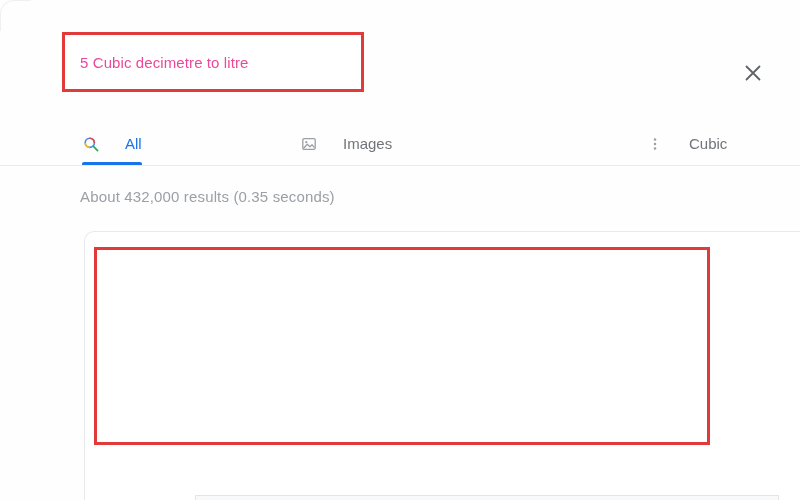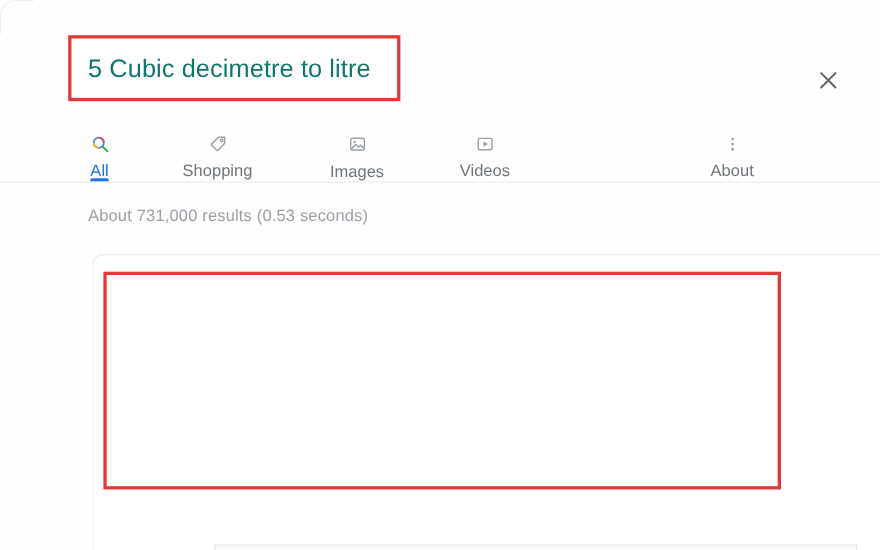--- a/index.html
+++ b/index.html
@@ -41,22 +41,22 @@
     position: absolute;
     left: 62px; top: 14px;
     width: 302px; height: 60px;
     background: #ffffff;
     display: flex;
     align-items: center;
     padding-left: 18px;
     box-sizing: border-box;
   }
   .search-text {
-    font-size: 23px;
-    color: #0f766e;
+    font-size: 15px;
+    color: #ec4899;
     letter-spacing: .1px;
     white-space: nowrap;
   }
   .hl-red {
     position: absolute;
     border: 3px solid #e03a3a;
     box-sizing: border-box;
     pointer-events: none;
   }
   .hl-search {
@@ -85,26 +85,25 @@
     left: 0; top: 43px;
     width: 800px; height: 1px;
     background: #ebebeb;
   }
   .tab {
     position: absolute;
     top: 0;
     height: 43px;
     display: flex;
     align-items: center;
-    gap: 8px;
+    gap: 26px;
     cursor: pointer;
     font-size: 15px;
     color: #70757a;
     white-space: nowrap;
-    flex-direction: column;
   }
   .tab.active { color: #1a73e8; }
   .tab .tab-underline {
     position: absolute;
     left: 0; bottom: 0;
     height: 3px;
     width: 100%;
     background: #1a73e8;
     border-radius: 2px 2px 0 0;
   }
@@ -183,67 +182,49 @@
           <circle cx="6.8" cy="6.8" r="4.6" fill="none" stroke="#4285f4" stroke-width="1.6"></circle>
           <path d="M6.8 2.2 A4.6 4.6 0 0 1 11.4 6.8" fill="none" stroke="#ea4335" stroke-width="1.6"></path>
           <path d="M2.2 6.8 A4.6 4.6 0 0 0 6.8 11.4" fill="none" stroke="#fbbc05" stroke-width="1.6"></path>
           <path d="M10.2 10.2 L14.6 14.6" stroke="#34a853" stroke-width="1.7" stroke-linecap="round"></path>
         </svg>
       </span>
       <span>All</span>
       <span class="tab-underline"></span>
     </div>
 
-    <div class="tab" style="left:166px;">
-      <span class="tab-icon">
-        <svg width="16" height="16" viewBox="0 0 16 16" aria-hidden="true">
-          <path d="M8.6 1.8 H14.2 V7.4 L7.6 14 L2 8.4 Z" fill="none" stroke="#9aa0a6" stroke-width="1.3" stroke-linejoin="round"></path>
-          <circle cx="11.4" cy="4.6" r="1.1" fill="none" stroke="#9aa0a6" stroke-width="1.2"></circle>
-        </svg>
-      </span>
-      <span>Shopping</span>
-    </div>
 
     <div class="tab" style="left:300px;justify-content:space-between;">
       <span class="tab-icon">
         <svg width="16" height="16" viewBox="0 0 16 16" aria-hidden="true">
           <rect x="1.8" y="2.6" width="12.4" height="10.8" rx="1.3" fill="none" stroke="#9aa0a6" stroke-width="1.3"></rect>
           <circle cx="5.3" cy="6.2" r="1.1" fill="#9aa0a6"></circle>
           <path d="M2.6 12.2 L6.3 8.3 L9 10.7 L11.1 8.8 L13.4 11.6" fill="none" stroke="#9aa0a6" stroke-width="1.3" stroke-linejoin="round"></path>
         </svg>
       </span>
       <span>Images</span>
     </div>
 
-    <div class="tab" style="left:418px;">
-      <span class="tab-icon">
-        <svg width="16" height="16" viewBox="0 0 16 16" aria-hidden="true">
-          <rect x="1.8" y="2.8" width="12.4" height="10.4" rx="1.3" fill="none" stroke="#9aa0a6" stroke-width="1.3"></rect>
-          <path d="M6.5 5.6 L10.6 8 L6.5 10.4 Z" fill="#9aa0a6"></path>
-        </svg>
-      </span>
-      <span>Videos</span>
-    </div>
 
 
     <div class="tab" style="left:646px;">
       <span class="tab-icon">
         <svg width="16" height="16" viewBox="0 0 16 16" aria-hidden="true">
           <circle cx="8" cy="3.4" r="1.25" fill="#9aa0a6"></circle>
           <circle cx="8" cy="8" r="1.25" fill="#9aa0a6"></circle>
           <circle cx="8" cy="12.6" r="1.25" fill="#9aa0a6"></circle>
         </svg>
       </span>
-      <span>About</span>
+      <span>Cubic</span>
     </div>
 
     <div class="nav-divider"></div>
   </div>
 
-  <div class="stats">About 731,000 results (0.53 seconds)</div>
+  <div class="stats">About 432,000 results (0.35 seconds)</div>
 
   <div class="card">
 
     <div class="sel-main">
       
       
     </div>
 
   </div>
 

